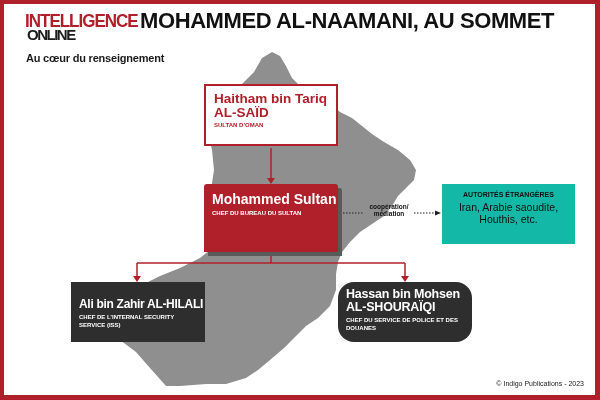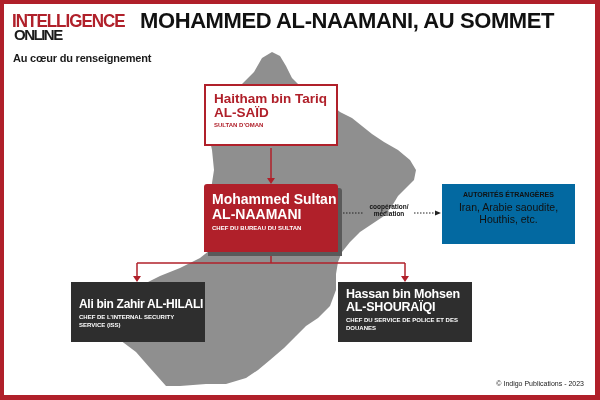--- a/index.html
+++ b/index.html
@@ -9,21 +9,21 @@
     .frame {
       position: absolute; left: 0; top: 0; width: 600px; height: 400px;
       border-left: 4px solid #b0202a;
       border-top: 4px solid #b0202a;
       border-bottom: 5px solid #b0202a;
       border-right: 5px solid #b0202a;
       pointer-events: none;
     }
 
     
-    .logo { position: absolute; left: 12px; top: 10px; width: 130px; height: 56px; }
+    .logo { position: absolute; left: 25px; top: 10px; width: 130px; height: 56px; }
     .logo-top {
       position: absolute; left: 0; top: 2px;
       font-family: "Liberation Sans", sans-serif; font-weight: bold;
       font-size: 17px; letter-spacing: -1px; color: #b0202a;
       transform: scaleY(1.05);
     }
     .logo-bottom {
       position: absolute; left: 2px; top: 16px;
       font-weight: bold; font-size: 15px; letter-spacing: -1.5px; color: #1b1b1b;
     }
@@ -58,35 +58,35 @@
       left: 204px; top: 184px; width: 134px; height: 68px;
       background: #b0202a; padding: 8px 8px; box-shadow: 4px 4px 0 #5a5a5a; border-radius: 3px 3px 0 0;
     }
     .box-naamani .name1, .box-naamani .name2 {
       color: #ffffff; font-weight: bold; font-size: 14px; line-height: 15px; white-space: nowrap;
     }
     .box-naamani .role { color: #ffffff; font-weight: bold; font-size: 6px; margin-top: 3px; white-space: nowrap; }
 
     .box-foreign {
       left: 442px; top: 184px; width: 133px; height: 60px;
-      background: #0369a1; padding: 7px 6px; text-align: center;
+      background: #14b8a6; padding: 7px 6px; text-align: center;
     }
     .box-foreign .heading { font-weight: bold; font-size: 7px; color: #111; }
     .box-foreign .body { font-size: 10.5px; color: #111; line-height: 12px; margin-top: 3px; }
 
     .box-hilali {
       left: 71px; top: 282px; width: 134px; height: 60px;
       background: #2e2e2e; padding: 16px 8px;
     }
     .box-hilali .name1 { color: #ffffff; font-weight: bold; font-size: 12px; line-height: 13px; white-space: nowrap; letter-spacing: -0.3px; }
     .box-hilali .role { color: #ffffff; font-weight: bold; font-size: 6px; line-height: 8px; margin-top: 2px; }
 
     .box-shouraiqi {
       left: 338px; top: 282px; width: 134px; height: 60px;
-      background: #2e2e2e; padding: 6px 8px;
+      background: #2e2e2e; padding: 6px 8px; border-radius: 16px;
     }
     .box-shouraiqi .name1, .box-shouraiqi .name2 { color: #ffffff; font-weight: bold; font-size: 12.5px; line-height: 13px; white-space: nowrap; letter-spacing: -0.2px; }
     .box-shouraiqi .role { color: #ffffff; font-weight: bold; font-size: 6px; line-height: 8px; margin-top: 2px; }
 
     .coop-label {
       position: absolute; left: 364px; top: 203px; width: 50px;
       font-size: 6.5px; line-height: 7px; color: #111; text-align: center; font-weight: bold;
     }
 
     .copyright {
@@ -126,21 +126,20 @@
 </div>
 
 <div class="box box-sultan">
   <div class="name1">Haitham bin Tariq</div>
   <div class="name2">AL-SAÏD</div>
   <div class="role">SULTAN D’OMAN</div>
 </div>
 
 <div class="box box-naamani">
   <div class="name1">Mohammed Sultan</div>
-  <div class="name2">AL-NAAMANI</div>
   <div class="role">CHEF DU BUREAU DU SULTAN</div>
 </div>
 
 <div class="coop-label">coopération/ médiation</div>
 
 <div class="box box-foreign">
   <div class="heading">AUTORITÉS ÉTRANGÈRES</div>
   <div class="body">Iran, Arabie saoudite, Houthis, etc.</div>
 </div>
 

